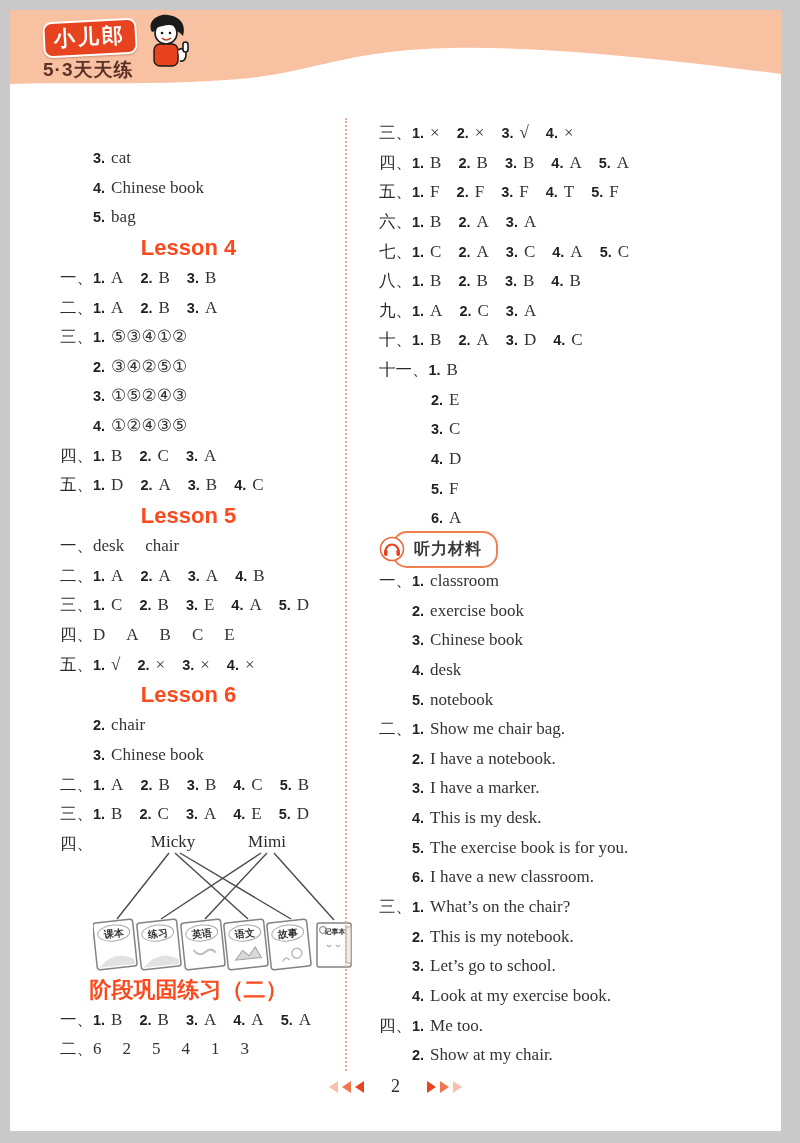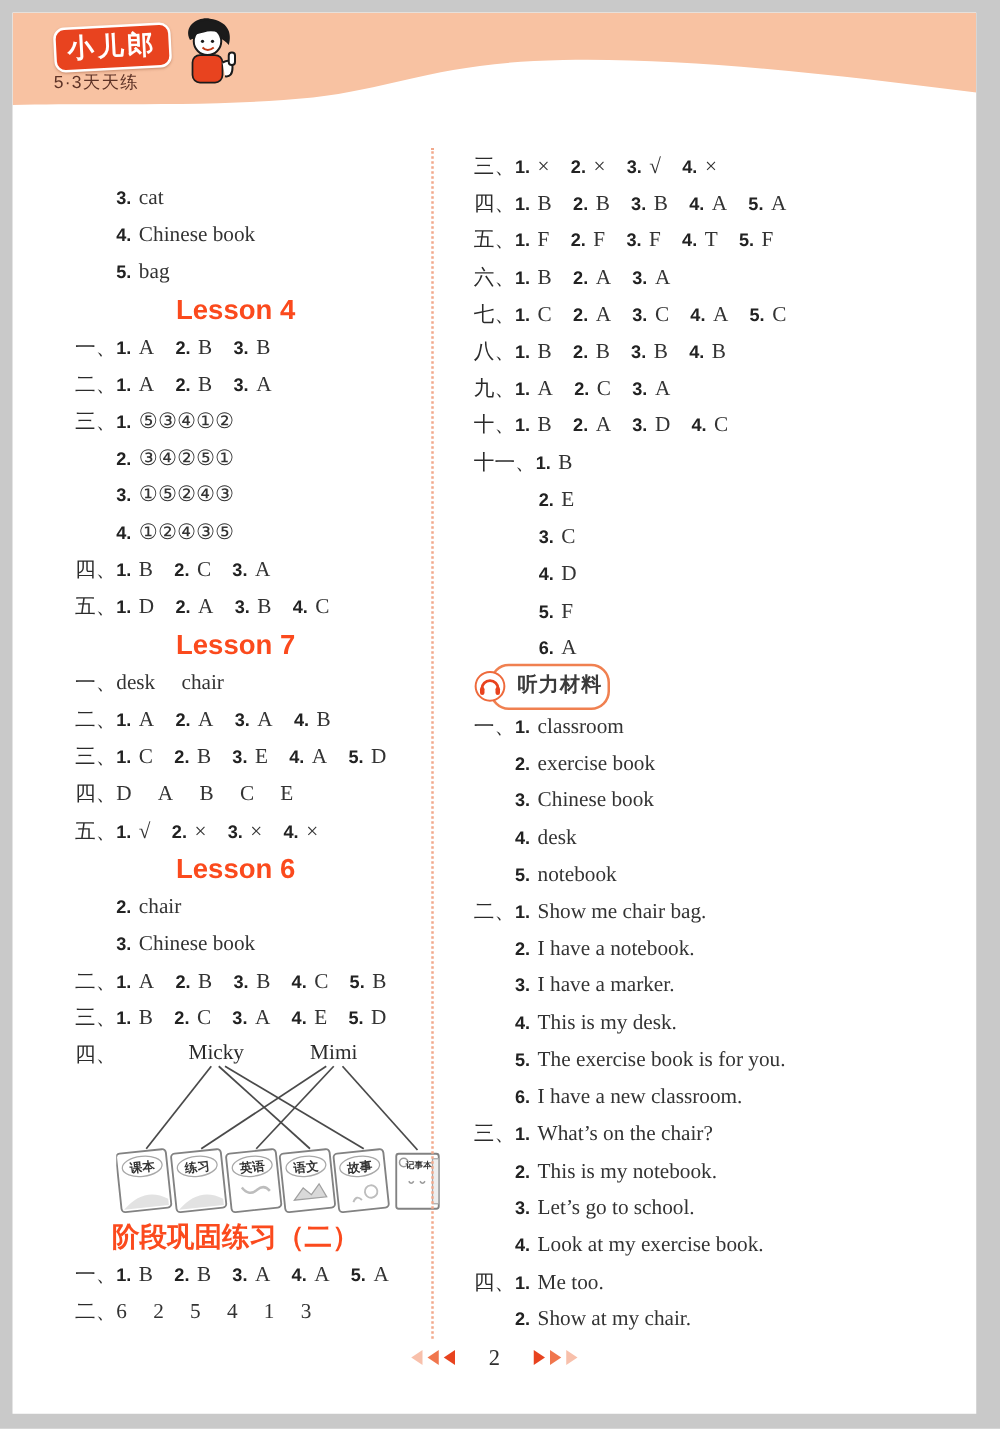--- a/index.html
+++ b/index.html
@@ -15,22 +15,22 @@
   .band{position:absolute;top:0;left:0;right:0;height:84px;}
   .band svg.wave{position:absolute;top:0;left:0;width:100%;height:84px;}
   .logo{position:absolute;top:10px;left:33px;width:160px;}
   .brand-pill{
     display:inline-block;background:#e8431f;color:#fff;border:2px solid #fff;
     border-radius:9px;padding:1px 9px 3px 9px;font-family:"Liberation Sans",sans-serif;
     font-weight:bold;font-size:21px;letter-spacing:3px;transform:rotate(-3deg);
     box-shadow:0 1px 2px rgba(120,50,20,.35);
   }
   .series{
-    margin-top:1px;font-family:"Liberation Sans",sans-serif;font-weight:normal;
-    font-size:14px;color:#5d3226;letter-spacing:1px;
+    margin-top:1px;font-family:"Liberation Sans",sans-serif;font-weight:bold;
+    font-size:19px;color:#5d3226;letter-spacing:1px;
   }
   .mascot{position:absolute;left:128px;top:2px;}
   
   .cols{position:absolute;top:108px;left:0;right:0;bottom:60px;display:flex;}
   .col{box-sizing:border-box;}
   .col-left{width:335px;padding-left:50px;flex:none;margin-top:25px;}
   .col-right{flex:1;margin-left:0;border-left:2px dotted #f2a98c;padding-left:32px;}
   .row{height:29.65px;line-height:29.65px;white-space:nowrap;}
   .row.ind1{padding-left:33px;}
   .row.ind2{padding-left:52px;}
@@ -40,21 +40,21 @@
   .num{font-family:"Liberation Sans",sans-serif;font-weight:bold;font-size:14.5px;margin-right:6px;color:#222;}
   .ans{font-size:17px;color:#333;}
   .heading{
     height:31px;line-height:31px;text-align:center;padding-right:28px;
     font-family:Liberation Sans, sans-serif;font-weight:bold;font-size:22px;color:#fb4a1d;
   }
   
   .badge-row{height:33px;display:flex;align-items:center;}
   .badge-pill{
     display:inline-block;border:2px solid #f08050;border-radius:15px;background:#fff;
-    padding:1px 4px 2px 20px;margin-left:-13px;
+    padding:1px 14px 2px 20px;margin-left:-13px;
     font-family:"Liberation Sans",sans-serif;font-weight:bold;font-size:16px;color:#3a3a3a;letter-spacing:1px;
   }
   .badge-icon{position:relative;z-index:2;}
   
   .diagram-row{height:145px;display:flex;align-items:flex-start;}
   .diagram-row .marker{line-height:29px;}
   .dg-name{font-family:"Liberation Serif",serif;font-size:17px;fill:#2b2b2b;}
   .bk-label{font-family:"Liberation Sans",sans-serif;font-weight:bold;fill:#333;}
   
   .footer{position:absolute;bottom:34px;left:0;right:0;text-align:center;}
@@ -100,21 +100,21 @@
         <div class="row ind1"><span class="item"><span class="num">5.</span><span class="ans">bag</span></span></div>
         <div class="row heading">Lesson 4</div>
         <div class="row"><span class="marker">一、</span><span class="item"><span class="num">1.</span><span class="ans">A</span></span><span class="item"><span class="num">2.</span><span class="ans">B</span></span><span class="item"><span class="num">3.</span><span class="ans">B</span></span></div>
         <div class="row"><span class="marker">二、</span><span class="item"><span class="num">1.</span><span class="ans">A</span></span><span class="item"><span class="num">2.</span><span class="ans">B</span></span><span class="item"><span class="num">3.</span><span class="ans">A</span></span></div>
         <div class="row"><span class="marker">三、</span><span class="item"><span class="num">1.</span><span class="ans">⑤③④①②</span></span></div>
         <div class="row ind1"><span class="item"><span class="num">2.</span><span class="ans">③④②⑤①</span></span></div>
         <div class="row ind1"><span class="item"><span class="num">3.</span><span class="ans">①⑤②④③</span></span></div>
         <div class="row ind1"><span class="item"><span class="num">4.</span><span class="ans">①②④③⑤</span></span></div>
         <div class="row"><span class="marker">四、</span><span class="item"><span class="num">1.</span><span class="ans">B</span></span><span class="item"><span class="num">2.</span><span class="ans">C</span></span><span class="item"><span class="num">3.</span><span class="ans">A</span></span></div>
         <div class="row"><span class="marker">五、</span><span class="item"><span class="num">1.</span><span class="ans">D</span></span><span class="item"><span class="num">2.</span><span class="ans">A</span></span><span class="item"><span class="num">3.</span><span class="ans">B</span></span><span class="item"><span class="num">4.</span><span class="ans">C</span></span></div>
-        <div class="row heading">Lesson 7</div>
+        <div class="row heading">Lesson 5</div>
         <div class="row"><span class="marker">一、</span><span class="item word"><span class="ans">desk</span></span><span class="item word"><span class="ans">chair</span></span></div>
         <div class="row"><span class="marker">二、</span><span class="item"><span class="num">1.</span><span class="ans">A</span></span><span class="item"><span class="num">2.</span><span class="ans">A</span></span><span class="item"><span class="num">3.</span><span class="ans">A</span></span><span class="item"><span class="num">4.</span><span class="ans">B</span></span></div>
         <div class="row"><span class="marker">三、</span><span class="item"><span class="num">1.</span><span class="ans">C</span></span><span class="item"><span class="num">2.</span><span class="ans">B</span></span><span class="item"><span class="num">3.</span><span class="ans">E</span></span><span class="item"><span class="num">4.</span><span class="ans">A</span></span><span class="item"><span class="num">5.</span><span class="ans">D</span></span></div>
         <div class="row"><span class="marker">四、</span><span class="item word"><span class="ans">D</span></span><span class="item word"><span class="ans">A</span></span><span class="item word"><span class="ans">B</span></span><span class="item word"><span class="ans">C</span></span><span class="item word"><span class="ans">E</span></span></div>
         <div class="row"><span class="marker">五、</span><span class="item"><span class="num">1.</span><span class="ans">√</span></span><span class="item"><span class="num">2.</span><span class="ans">×</span></span><span class="item"><span class="num">3.</span><span class="ans">×</span></span><span class="item"><span class="num">4.</span><span class="ans">×</span></span></div>
         <div class="row heading">Lesson 6</div>
         <div class="row ind1"><span class="item"><span class="num">2.</span><span class="ans">chair</span></span></div>
         <div class="row ind1"><span class="item"><span class="num">3.</span><span class="ans">Chinese book</span></span></div>
         <div class="row"><span class="marker">二、</span><span class="item"><span class="num">1.</span><span class="ans">A</span></span><span class="item"><span class="num">2.</span><span class="ans">B</span></span><span class="item"><span class="num">3.</span><span class="ans">B</span></span><span class="item"><span class="num">4.</span><span class="ans">C</span></span><span class="item"><span class="num">5.</span><span class="ans">B</span></span></div>
         <div class="row"><span class="marker">三、</span><span class="item"><span class="num">1.</span><span class="ans">B</span></span><span class="item"><span class="num">2.</span><span class="ans">C</span></span><span class="item"><span class="num">3.</span><span class="ans">A</span></span><span class="item"><span class="num">4.</span><span class="ans">E</span></span><span class="item"><span class="num">5.</span><span class="ans">D</span></span></div>

